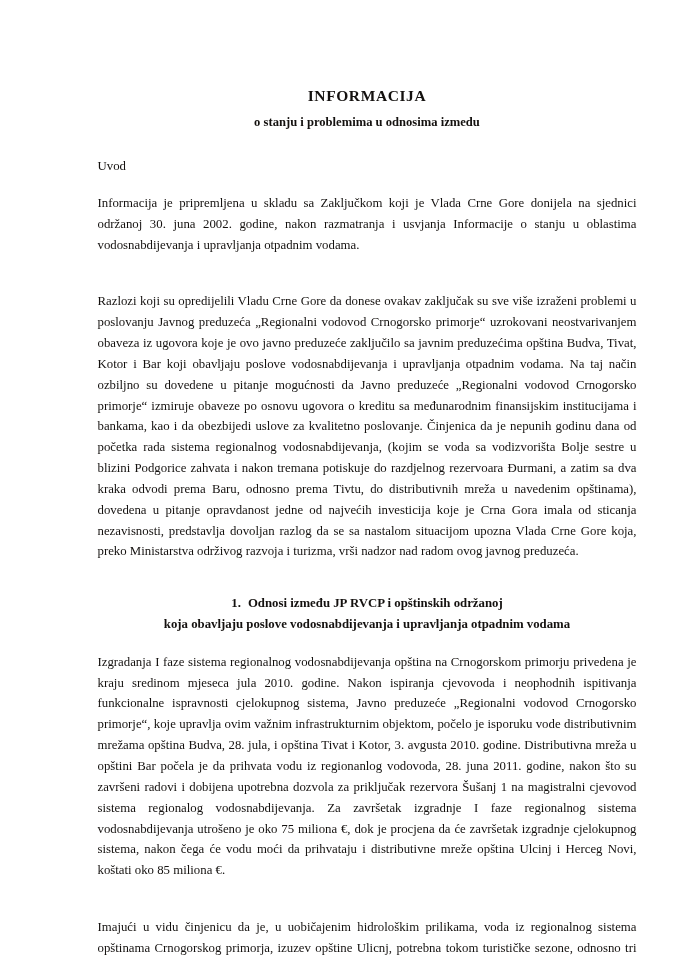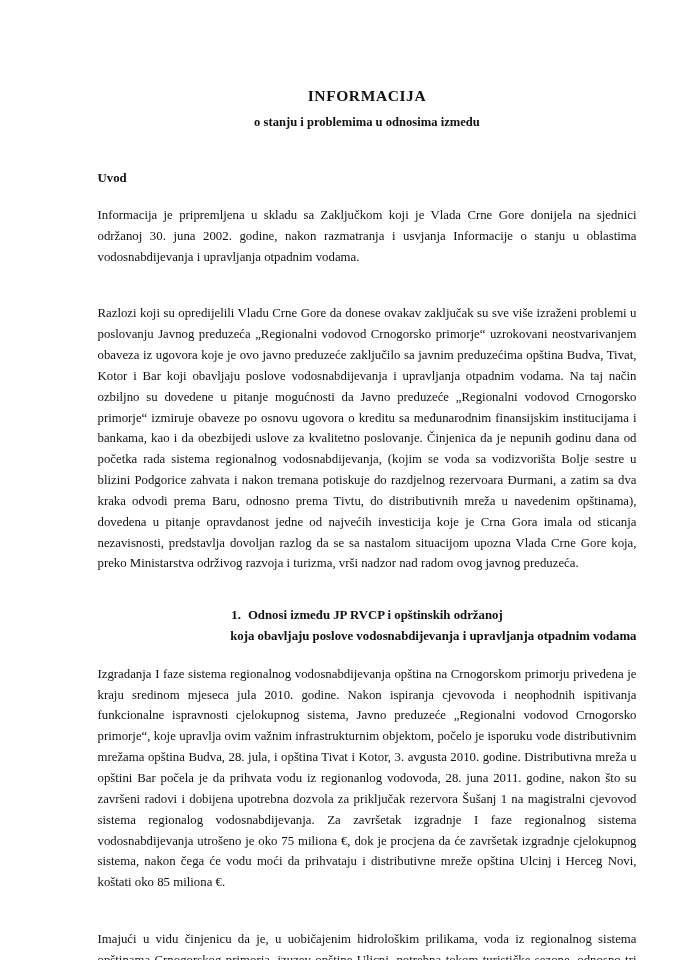--- a/index.html
+++ b/index.html
@@ -51,36 +51,35 @@
     font-weight: bold;
     line-height: 1.5;
     margin: 2px 0 0 0;
     white-space: nowrap;
     margin-left: -21px;
     margin-right: -21px;
   }
   
   .section-label {
     font-size: 12.8px;
-    font-weight: bold;
-    margin: 39px 0 0 0;
+    font-weight: normal;
+    margin: 27px 0 0 0;
   }
   .numbered-heading {
     text-align: center;
     font-size: 12.8px;
     font-weight: bold;
     line-height: 1.62;
     margin: 31px 0 0 0;
   }
   .numbered-heading .num {
     margin-right: 7px;
   }
   .nh-line2 {
     display: block;
-    text-align: right;
   }
   
   p.body {
     font-size: 12.8px;
     line-height: 1.63;
     text-align: justify;
     text-justify: inter-word;
     margin: 17px 0 0 0;
     hyphens: none;
   }

